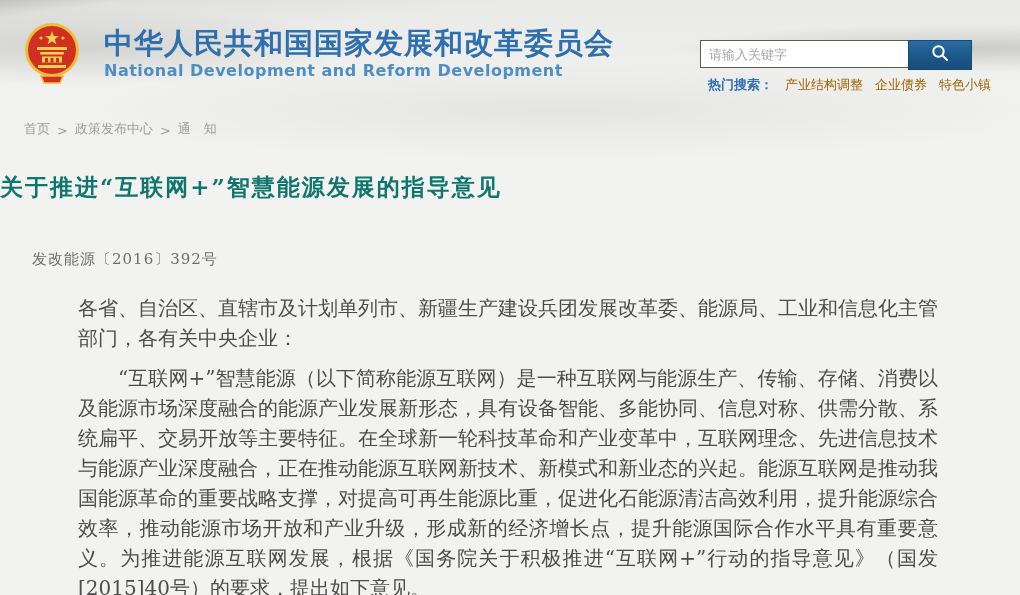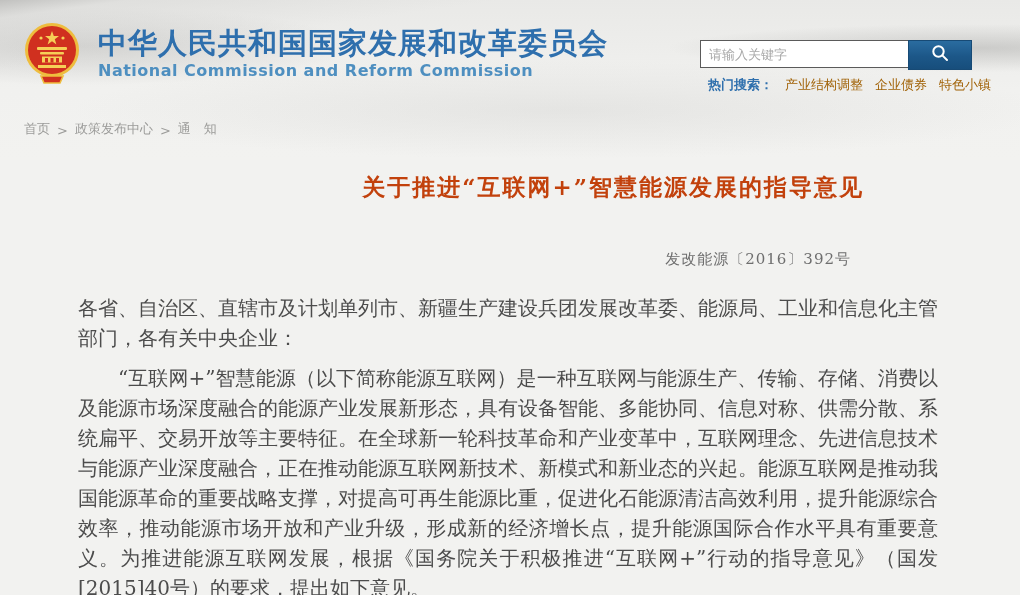--- a/index.html
+++ b/index.html
@@ -16,21 +16,21 @@
     background:
       linear-gradient(172deg, rgba(186,186,184,.85) 0%, rgba(214,214,212,.5) 18px, rgba(240,240,238,0) 70px),
       radial-gradient(ellipse 420px 60px at 8% 46px, rgba(178,178,176,.45), rgba(178,178,176,0) 65%),
       radial-gradient(ellipse 520px 40px at 96% 48px, rgba(170,170,168,.5), rgba(170,170,168,0) 60%),
       radial-gradient(ellipse 700px 70px at 55% 110px, rgba(205,205,203,.35), rgba(205,205,203,0) 70%),
       linear-gradient(180deg,#e9e9e7 0,#f1f1ef 90px,#f2f2f0 160px);
   }
   
   .header{position:absolute;top:20px;left:20px;display:flex;align-items:center;cursor:pointer;}
   .emblem{width:64px;height:66px;flex:0 0 auto;}
-  .site-titles{margin-left:14px;}
+  .site-titles{margin-left:20px;}
   .site-title-cn{
     font-size:29px;font-weight:bold;color:#2e6fad;letter-spacing:1px;line-height:32px;
     font-family:"DejaVu Sans","Liberation Sans",sans-serif;
   }
   .site-title-en{
     font-size:16px;color:#4e8fc0;letter-spacing:.5px;margin-top:2px;font-weight:bold;
   }
   
   .search-box{position:absolute;top:40px;left:700px;display:flex;align-items:stretch;height:30px;}
   .search-input{
@@ -47,28 +47,28 @@
   .hot-row{position:absolute;top:76px;left:702px;font-size:13px;display:flex;align-items:center;margin-left:6px;}
   .hot-label{color:#2e6fad;font-weight:bold;}
   .hot-term{color:#a16207;margin-left:12px;cursor:pointer;}
   
   .breadcrumb{position:absolute;top:120px;left:24px;font-size:13px;color:#9b9b99;display:flex;align-items:flex-end;}
   .crumb{cursor:pointer;}
   .crumb.current{cursor:default;}
   .crumb-sep{margin:0 7px;}
   
   .doc-title{
-    position:absolute;top:172px;left:0;width:864px;text-align:right;
+    position:absolute;top:172px;left:0;width:864px;text-align:left;
     font-family:"DejaVu Serif","Liberation Serif",serif;
-    font-size:23px;font-weight:bold;color:#c2410c;letter-spacing:2px;
+    font-size:23px;font-weight:bold;color:#0f766e;letter-spacing:2px;
   }
   .doc-number{
-    position:absolute;top:250px;left:0;width:851px;text-align:right;
+    position:absolute;top:250px;left:0;width:851px;text-align:left;
     font-family:"DejaVu Serif","Liberation Serif",serif;
-    font-size:15px;color:#6e6e6e;letter-spacing:1px;
+    font-size:15px;color:#6e6e6e;letter-spacing:1px;padding-left:32px;
   }
   .doc-body{
     position:absolute;top:293px;left:78px;width:860px;
     font-family:"DejaVu Serif","Liberation Serif",serif;
     font-size:20px;line-height:30px;color:#4c4c4c;text-align:justify;
   }
   .doc-body p{margin:0;}
   .doc-body p.indent{text-indent:2em;margin-top:10px;}
 </style>
 </head>
@@ -89,21 +89,21 @@
       <rect x="22" y="36.5" width="20" height="6" fill="#f6cf57"></rect>
       <rect x="25" y="38" width="3" height="4.5" fill="#d0301f"></rect>
       <rect x="30.5" y="38" width="3" height="4.5" fill="#d0301f"></rect>
       <rect x="36" y="38" width="3" height="4.5" fill="#d0301f"></rect>
       <rect x="18" y="45" width="28" height="3" fill="#f6cf57"></rect>
       <path d="M21 56 L43 56 L40 63 L24 63 Z" fill="#d0301f" stroke="#eebd3e" stroke-width="1.6"></path>
     </svg>
   </span>
   <span class="site-titles">
     <div class="site-title-cn">中华人民共和国国家发展和改革委员会</div>
-    <div class="site-title-en">National Commission and Reform Commission</div>
+    <div class="site-title-en">National Development and Reform Development</div>
   </span>
 </div>
 
 <div class="search-box">
   <input class="search-input" type="text" placeholder="请输入关键字" style="">
   <div class="search-btn">
     <span>
       <svg width="20" height="20" viewBox="0 0 20 20">
         <circle cx="8.5" cy="8.5" r="5.2" fill="none" stroke="#ffffff" stroke-width="2"></circle>
         <line x1="12.6" y1="12.6" x2="17" y2="17" stroke="#ffffff" stroke-width="2" stroke-linecap="round"></line>

